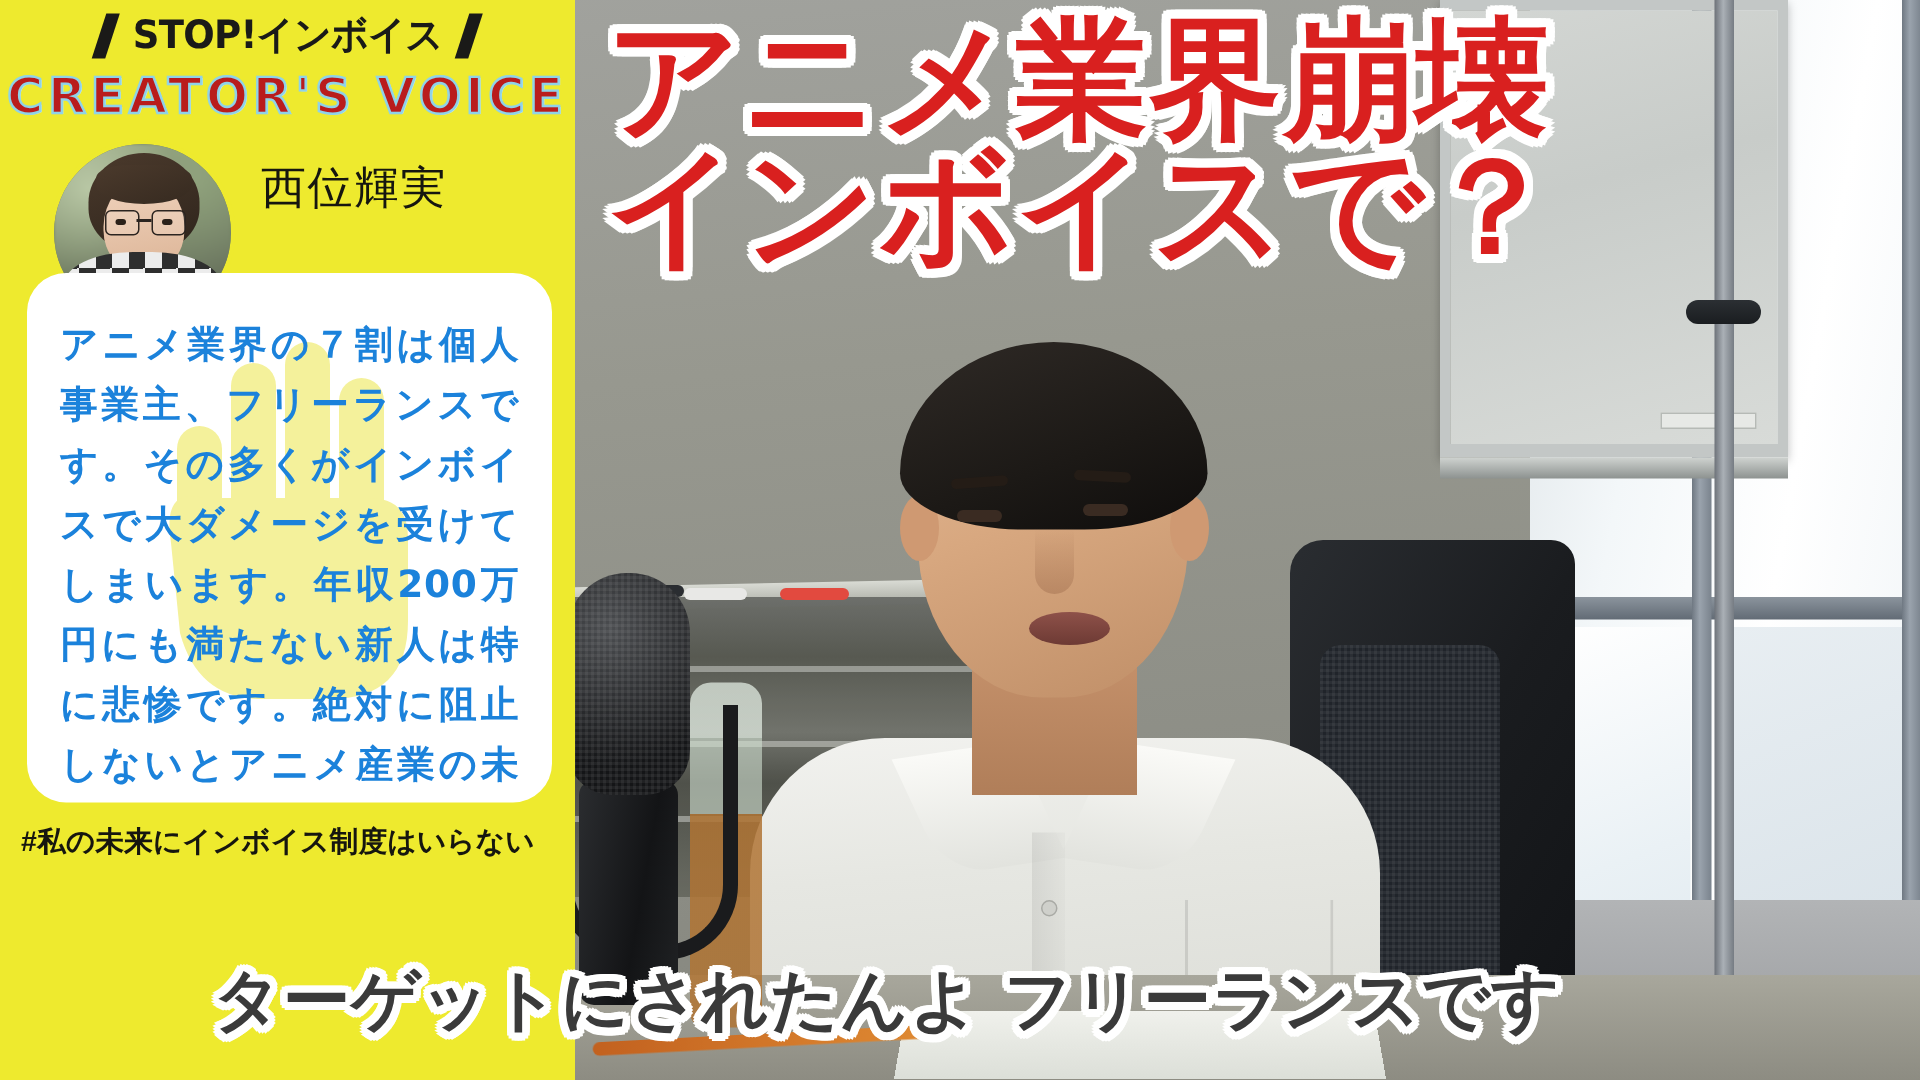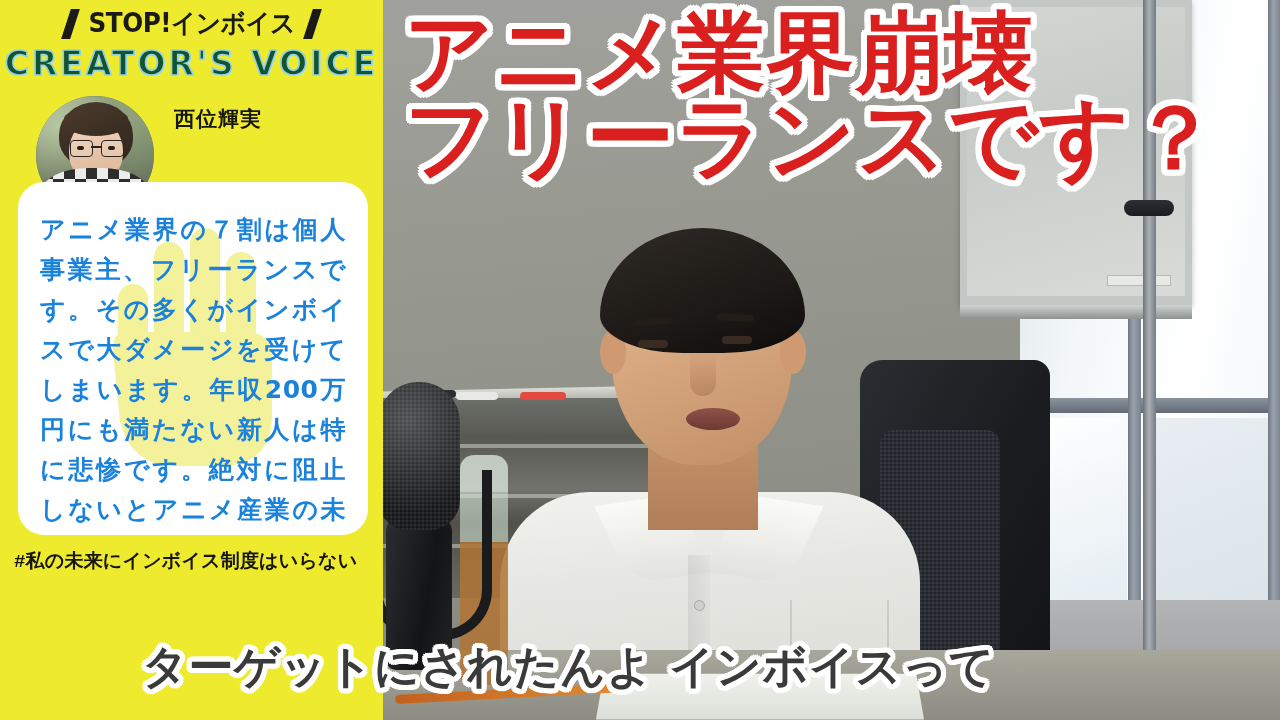--- a/index.html
+++ b/index.html
@@ -285,21 +285,21 @@
     white-space: nowrap;
   }
 
   .creators-voice {
     position: absolute;
     left: 0; top: 44px; width: 383px;
     text-align: center;
     font-size: 33px;
     font-weight: 900;
     letter-spacing: 3px;
-    color: #14532d;
+    color: #b91c1c;
     font-family: "DejaVu Sans", "Liberation Sans", sans-serif;
     -webkit-text-stroke: 1.6px #8fd2e8;
     text-shadow:
       0 0 1px #8fd2e8,
       1px 1px 0 #bfe6f3;
     white-space: nowrap;
   }
 
   
   .avatar {
@@ -361,22 +361,22 @@
   }
   .av-hood {
     position: absolute; left: 30px; bottom: 0; width: 58px; height: 26px;
     border-radius: 50% 50% 0 0;
     background: linear-gradient(180deg,#dedad2,#b9b5ad);
   }
 
   .person-name {
     position: absolute;
     left: 174px; top: 105px;
-    font-size: 21px;
-    font-weight: 700;
+    font-size: 30px;
+    font-weight: 400;
     color: #16160f;
     letter-spacing: 1px;
     font-family: "DejaVu Sans", "Liberation Sans", sans-serif;
   }
   .person-role {
     position: absolute;
     left: 168px; top: 142px;
     font-size: 18px;
     font-weight: 800;
     color: #16160f;
@@ -413,21 +413,21 @@
     text-align: justify;
   }
 
   .hashtag {
     position: absolute;
     left: 14px; top: 548px;
     font-size: 19px;
     font-weight: 900;
     color: #16160f;
     letter-spacing: 0.2px;
-    font-family: Liberation Mono, monospace;
+    font-family: Liberation Sans, sans-serif;
     white-space: nowrap;
   }
 
   
   .headline {
     position: absolute;
     left: 404px; top: 10px;
     width: 876px;
     color: #d9201f;
     font-size: 88px;
@@ -571,18 +571,18 @@
           </g>
         </svg>
         <div class="quote-text">アニメ業界の７割は個人事業主、フリーランスです。その多くがインボイスで大ダメージを受けてしまいます。年収200万円にも満たない新人は特に悲惨です。絶対に阻止しないとアニメ産業の未来が危ぶまれる事態です。</div>
       </div>
 
       <div class="hashtag">#私の未来にインボイス制度はいらない</div>
     </div>
   </aside>
 
   <div class="headline"><span>アニメ業界崩壊</span>
-<span>フリーランスです？</span></div>
+<span>インボイスで？</span></div>
 
   <div class="subtitle">
-<span class="sub-line2">ターゲットにされたんよ インボイスって</span></div>
+<span class="sub-line2">ターゲットにされたんよ フリーランスです</span></div>
 
 </div>
 
 </body></html>

